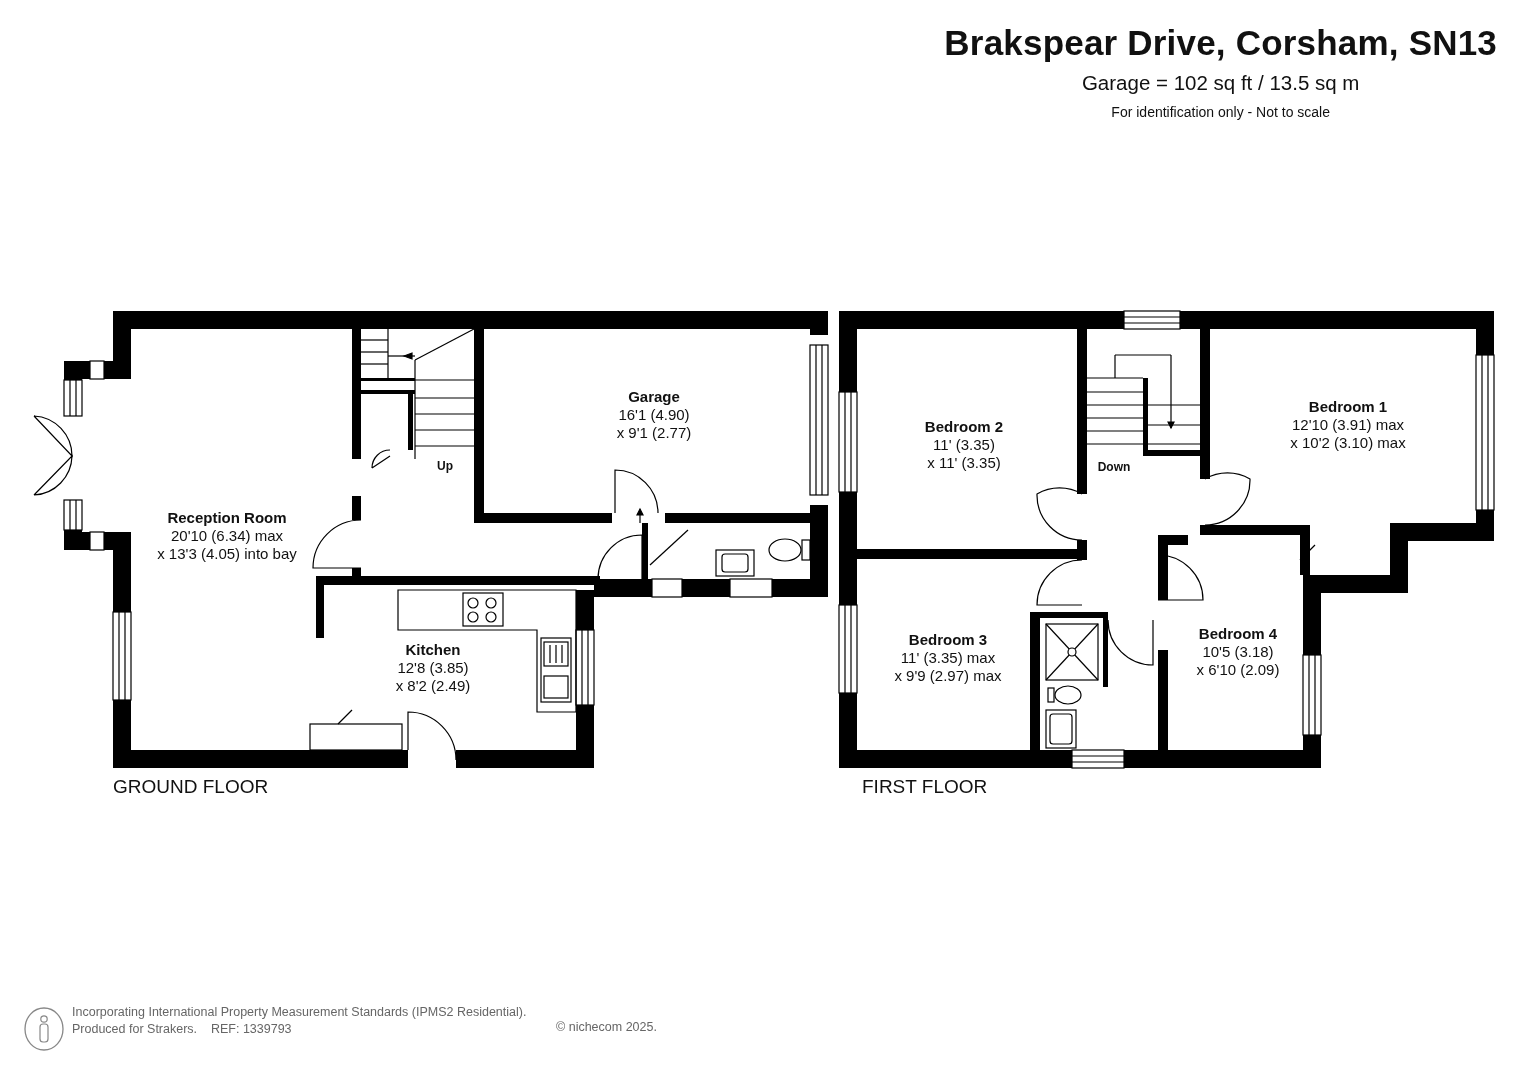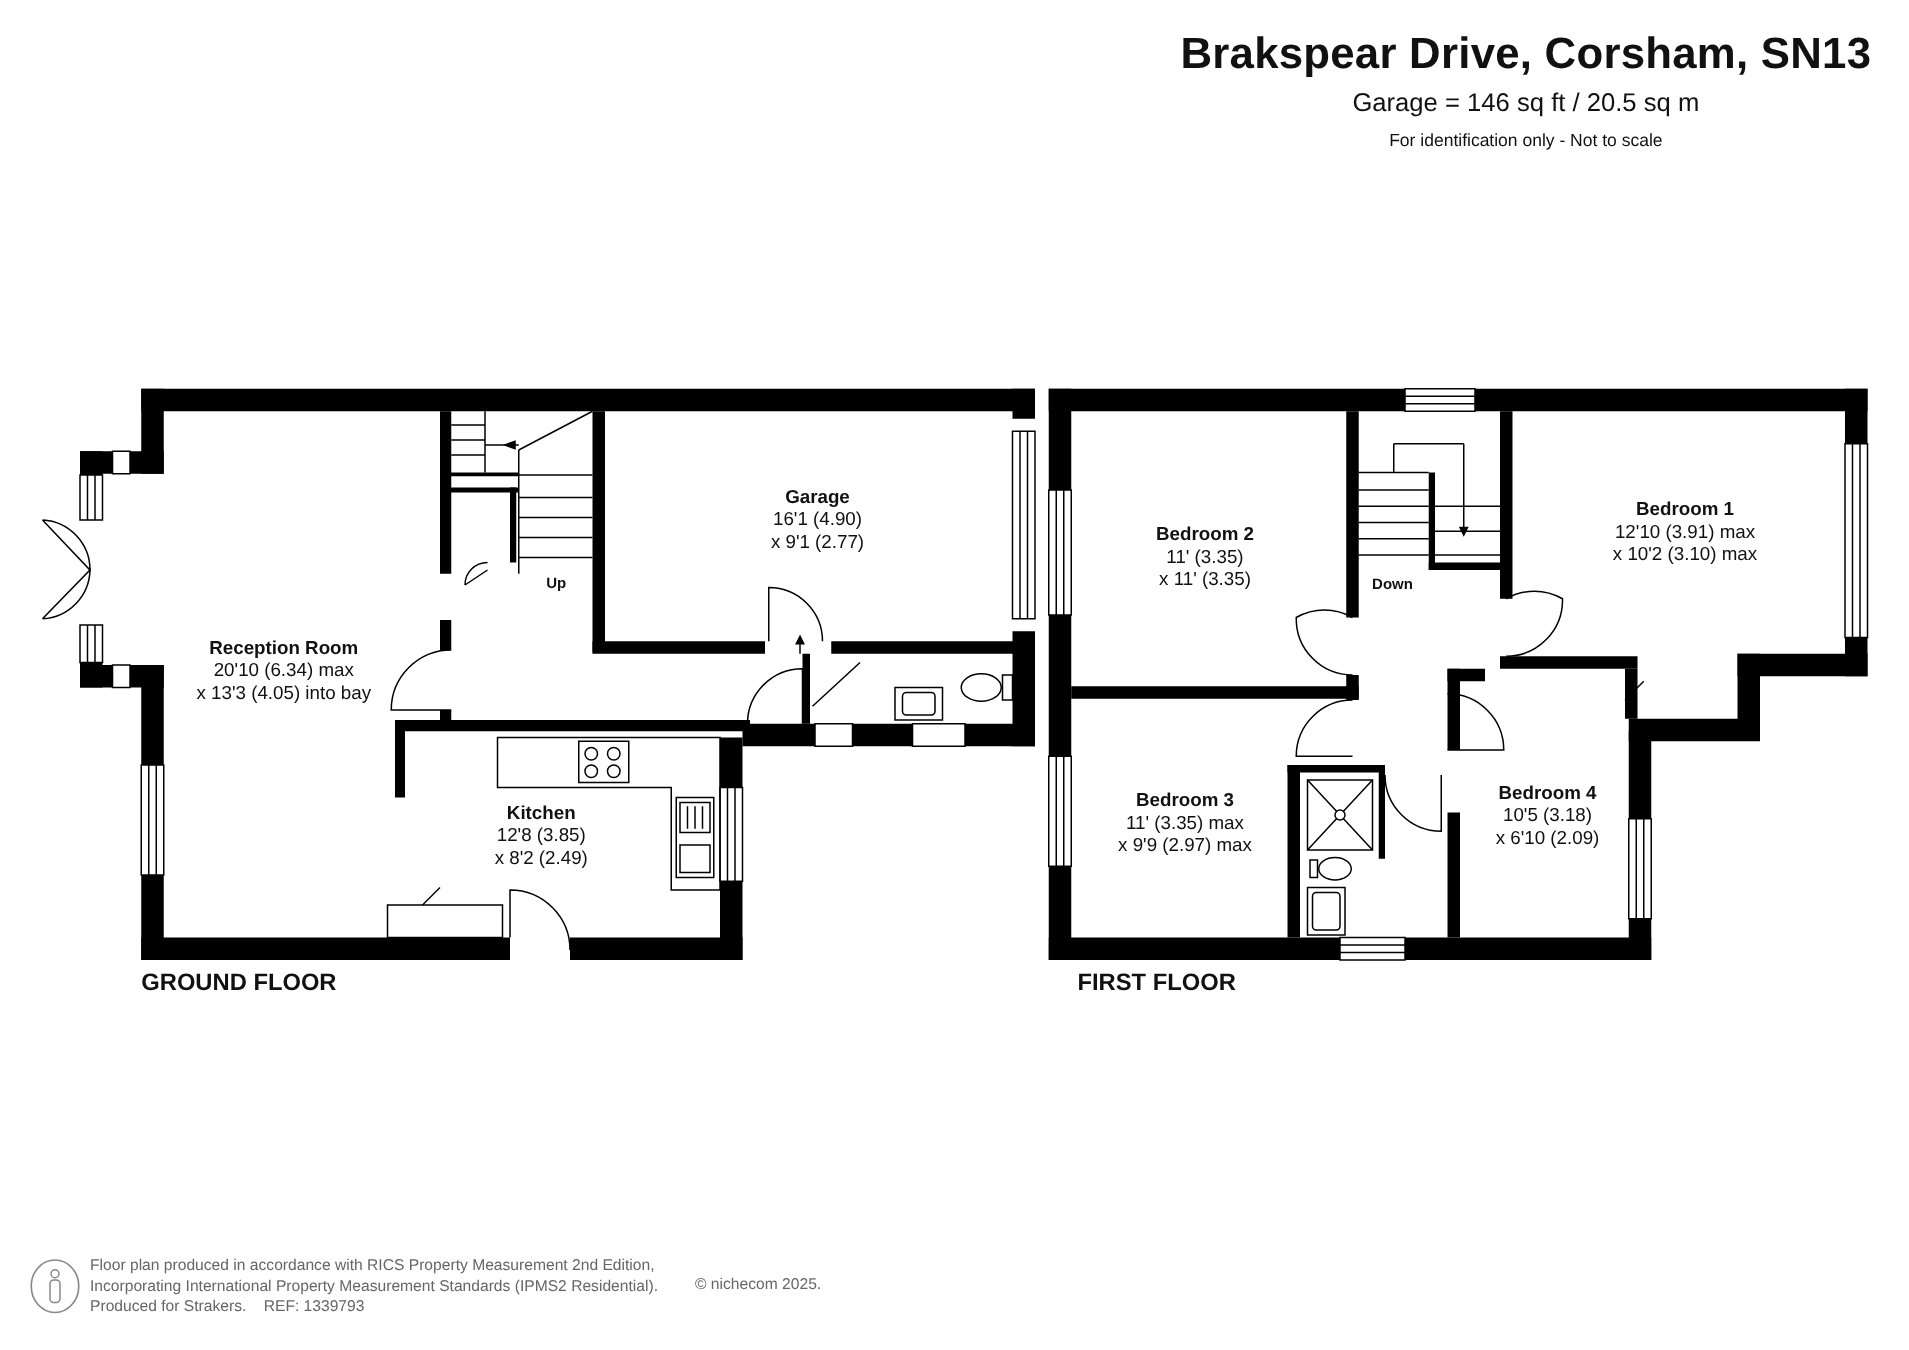--- a/index.html
+++ b/index.html
@@ -1,32 +1,32 @@
 <!DOCTYPE html>
 <html><head>
 <meta charset="utf-8">
 <style>
   html, body { margin: 0; padding: 0; background: #ffffff; }
   body { width: 1527px; height: 1080px; position: relative; overflow: hidden; font-family: "Liberation Sans", sans-serif; color: #111; }
   .header { position: absolute; right: 30px; top: 22px; text-align: center; }
   .title { font-size: 35px; font-weight: bold; letter-spacing: 0.2px; line-height: 42px; margin-bottom: 6px; }
   .area-line { font-size: 20.5px; line-height: 26.5px; }
   .note { font-size: 14px; line-height: 22px; margin-top: 4px; }
-  .floor-label { position: absolute; font-size: 19px; font-weight: bold; }
+  .floor-label { position: absolute; font-size: 19px; font-weight: normal; }
   svg.plan { position: absolute; left: 0; top: 0; }
   .footer { position: absolute; left: 72px; top: 1004px; font-size: 12.5px; color: #666; line-height: 16.5px; }
   .footer-icon { position: absolute; left: 24px; top: 1007px; }
   .copyright { position: absolute; left: 556px; top: 1020px; font-size: 12.5px; color: #666; }
 </style>
 </head>
 <body>
 
 <div class="header">
   <div class="title">Brakspear Drive, Corsham, SN13</div>
-  <div class="area-line">Garage = 146 sq ft / 20.5 sq m</div>
+  <div class="area-line">Garage = 102 sq ft / 13.5 sq m</div>
   <div class="note">For identification only - Not to scale</div>
 </div>
 
 <svg class="plan" width="1527" height="1080" viewBox="0 0 1527 1080">
 
   <g fill="#000">
 
     <rect x="113" y="311" width="715" height="18"></rect>
     <rect x="113" y="311" width="18" height="68"></rect>
     <rect x="64" y="361" width="67" height="18"></rect>
@@ -241,17 +241,16 @@
 
 <div class="floor-label" style="left:113px; top:776px;">GROUND FLOOR</div>
 <div class="floor-label" style="left:862px; top:776px;">FIRST FLOOR</div>
 
 <svg class="footer-icon" width="40" height="44" viewBox="0 0 40 44">
   <ellipse cx="20" cy="22" rx="19" ry="21" fill="none" stroke="#888" stroke-width="1.3"></ellipse>
   <circle cx="20" cy="12" r="3.2" fill="none" stroke="#888" stroke-width="1.2"></circle>
   <rect x="16" y="17" width="8" height="18" rx="3" fill="none" stroke="#888" stroke-width="1.2"></rect>
 </svg>
 <div class="footer">
-  <div>Floor plan produced in accordance with RICS Property Measurement 2nd Edition,</div>
   <div>Incorporating International Property Measurement Standards (IPMS2 Residential).</div>
   <div style="white-space:pre;">Produced for Strakers.    REF: 1339793</div>
 </div>
 <div class="copyright">© nichecom 2025.</div>
 
 </body></html>

